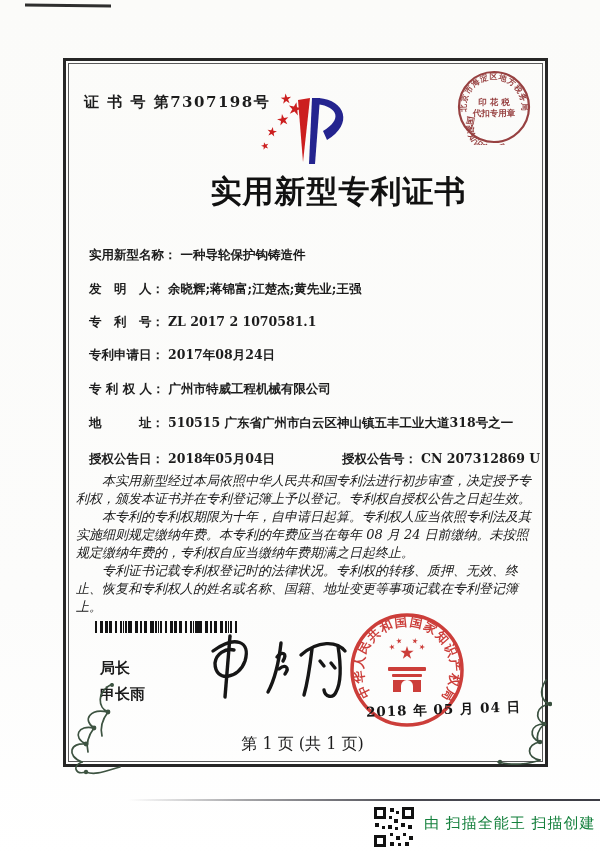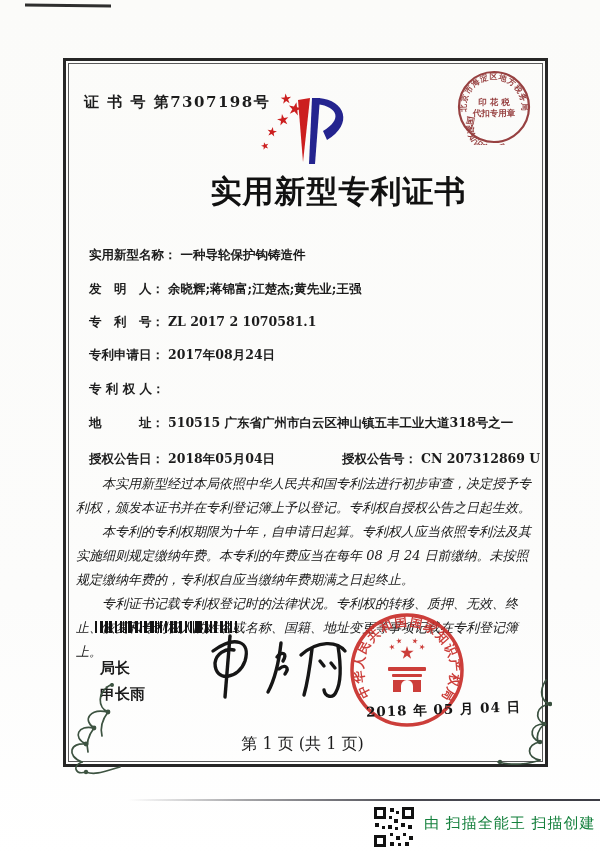--- a/index.html
+++ b/index.html
@@ -20,21 +20,21 @@
   
   .row{position:absolute;left:89px;display:flex;font-size:12.5px;font-weight:600;
     font-family:"DejaVu Serif",serif;line-height:17px;}
   .row .lbl{flex:0 0 auto;white-space:pre;}
   .row .val{margin-left:4px;}
   .r1{top:246px}.r2{top:280px}.r3{top:313px}.r4{top:346px}.r5{top:380px}
   .r6{top:414px}.r6 .val{width:350px;}
   .r7{top:450px}.r7b{top:450px;left:342px;}
   
   .paras{position:absolute;left:76px;top:472px;width:458px;
-    font-family:"DejaVu Serif",serif;font-style:italic;font-size:13px;line-height:24px;color:#181818;}
+    font-family:"DejaVu Serif",serif;font-style:italic;font-size:13px;line-height:18px;color:#181818;}
   .paras p{margin:0;text-indent:2em;}
   
   .barcode{position:absolute;left:95px;top:621px;width:142px;height:12px;
     background:
       repeating-linear-gradient(90deg,#141414 0 2px,transparent 2px 5px),
       repeating-linear-gradient(90deg,#141414 0 1px,transparent 1px 7px),
       repeating-linear-gradient(90deg,transparent 0 10px,#141414 10px 13px,transparent 13px 23px);}
   .signer{position:absolute;left:100px;top:655px;font-size:15px;font-weight:bold;
     font-family:"DejaVu Serif",serif;line-height:26px;}
   .signature{position:absolute;left:185px;top:631px;}
@@ -110,20 +110,21 @@
   <div class="row r3">
     <span class="lbl">专　利　号：</span>
     <span class="val">ZL 2017 2 1070581.1</span>
   </div>
   <div class="row r4">
     <span class="lbl">专利申请日：</span>
     <span class="val">2017年08月24日</span>
   </div>
   <div class="row r5">
     <span class="lbl">专 利 权 人：</span>
+    <span class="val">广州市特威工程机械有限公司</span>
   </div>
   <div class="row r6">
     <span class="lbl">地　　　址：</span>
     <span class="val">510515 广东省广州市白云区神山镇五丰工业大道318号之一</span>
   </div>
   <div class="row r7">
     <span class="lbl">授权公告日：</span>
     <span class="val">2018年05月04日</span>
   </div>
   <div class="row r7b">

